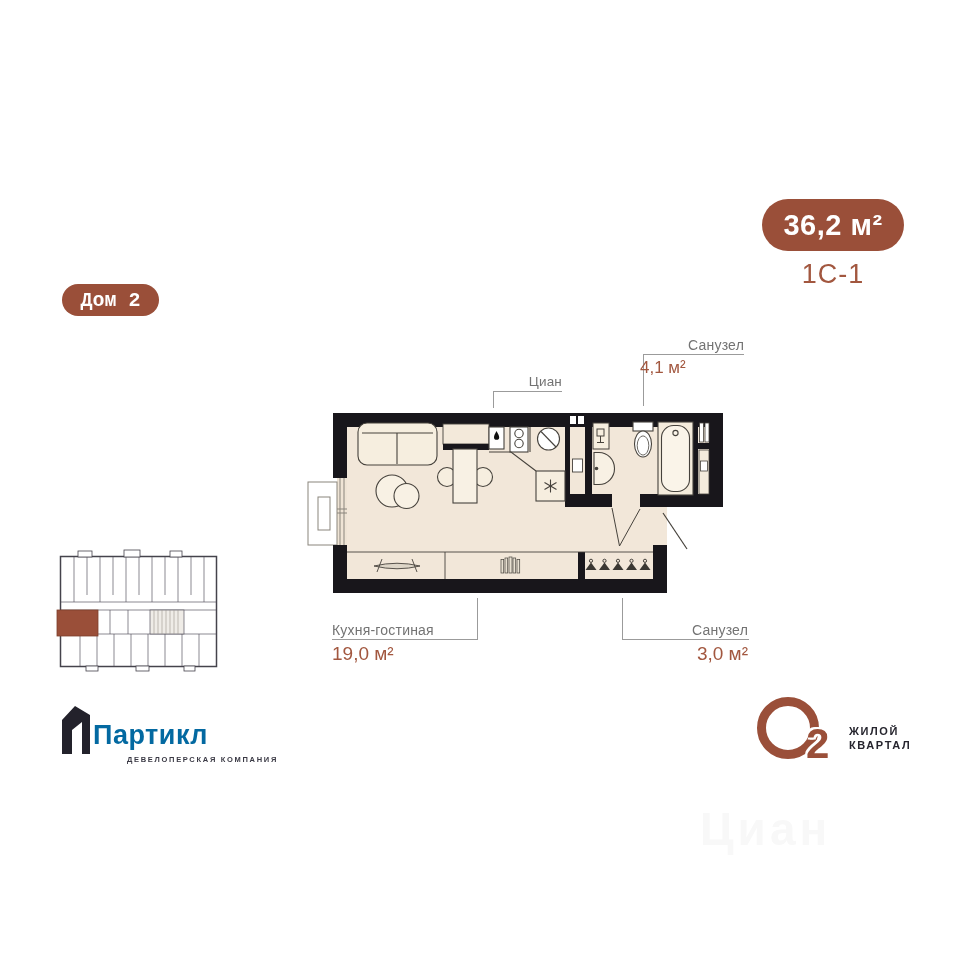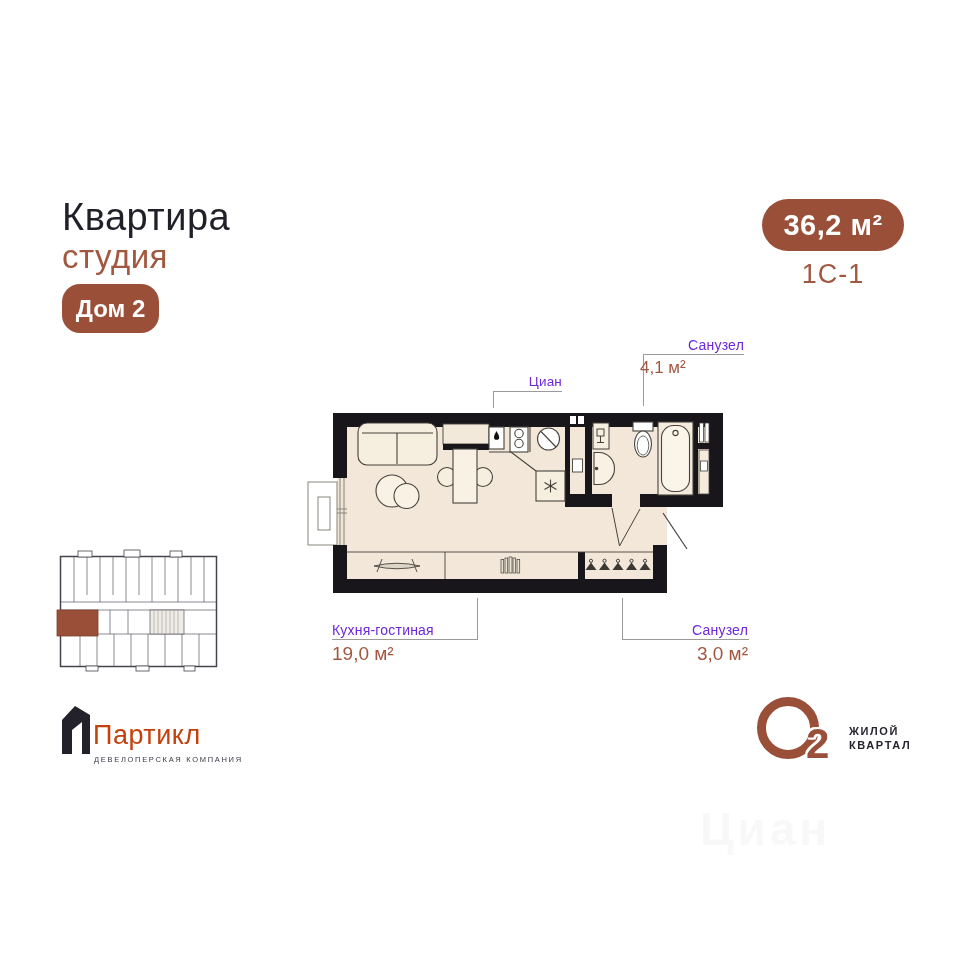--- a/index.html
+++ b/index.html
@@ -5,50 +5,48 @@
   html,body{margin:0;padding:0;background:#ffffff;}
   .page{position:relative;width:960px;height:960px;background:#ffffff;overflow:hidden;
         font-family:"Liberation Sans", sans-serif;}
   .abs{position:absolute;}
 
   
   .title{font-size:38px;font-weight:500;color:#211f28;letter-spacing:.5px;}
   .subtitle{font-size:33px;font-weight:500;color:#a2573f;letter-spacing:.5px;}
   .pill{background:#9a4f39;color:#ffffff;border-radius:26px;display:flex;
         align-items:center;justify-content:center;font-weight:700;}
-  .badge-dom{width:97px;height:49px;border-radius:18px;font-size:24px;}
+  .badge-dom{width:97px;height:32px;border-radius:18px;font-size:20px;font-family:Liberation Mono, monospace;}
   .badge-area{width:142px;height:52px;font-size:29px;letter-spacing:.5px;}
   .unit-code{font-size:27px;color:#a2573f;letter-spacing:1px;text-align:center;font-weight:500;}
 
   
-  .plan-label{font-size:14px;color:#6d28d9;letter-spacing:.2px;}
+  .plan-label{font-size:14px;color:#737373;letter-spacing:.2px;}
   .plan-area-val{color:#a2573f;}
   .leader{pointer-events:none;}
 
   
-  .dev-name{font-size:27px;font-weight:400;color:#c2410c;letter-spacing:.5px;}
-  .dev-tagline{font-size:7.5px;font-weight:400;color:#3a3944;letter-spacing:1.7px;}
+  .dev-name{font-size:27px;font-weight:700;color:#0369a1;letter-spacing:.5px;}
+  .dev-tagline{font-size:7.5px;font-weight:700;color:#3a3944;letter-spacing:1.7px;margin-left:33px;}
 
   
   .o2-ring{width:44px;height:44px;border:9px solid #9a4f39;border-radius:50%;}
   .o2-two{font-size:42px;font-weight:700;color:#9a4f39;line-height:1;
           text-shadow:2px 0 0 #fff,-2px 0 0 #fff,0 2px 0 #fff,0 -2px 0 #fff,2px 2px 0 #fff,-2px -2px 0 #fff;}
   .o2-text{font-size:11px;font-weight:700;color:#26252e;letter-spacing:1.6px;line-height:14px;}
 
   .watermark{font-size:46px;font-weight:700;color:rgba(40,40,40,0.03);letter-spacing:4px;}
 
   svg{display:block;}
 </style>
 </head>
 <body>
 
 <div class="page">
 
-  <div class="abs title" style="left:62px;top:196px;">Квартира</div>
-  <div class="abs subtitle" style="left:62px;top:238px;">студия</div>
   <div class="abs pill badge-dom" style="left:62px;top:284px;">
       <span>Дом 2</span>
     </div>
 
   <div class="abs pill badge-area" style="left:762px;top:199px;">
       <span>36,2 м²</span>
     </div>
   <div class="abs unit-code" style="left:762px;top:259px;width:142px;">1С-1</div>
 
   <svg class="abs" style="left:295px;top:400px;" width="440" height="200" viewBox="295 400 440 200">

